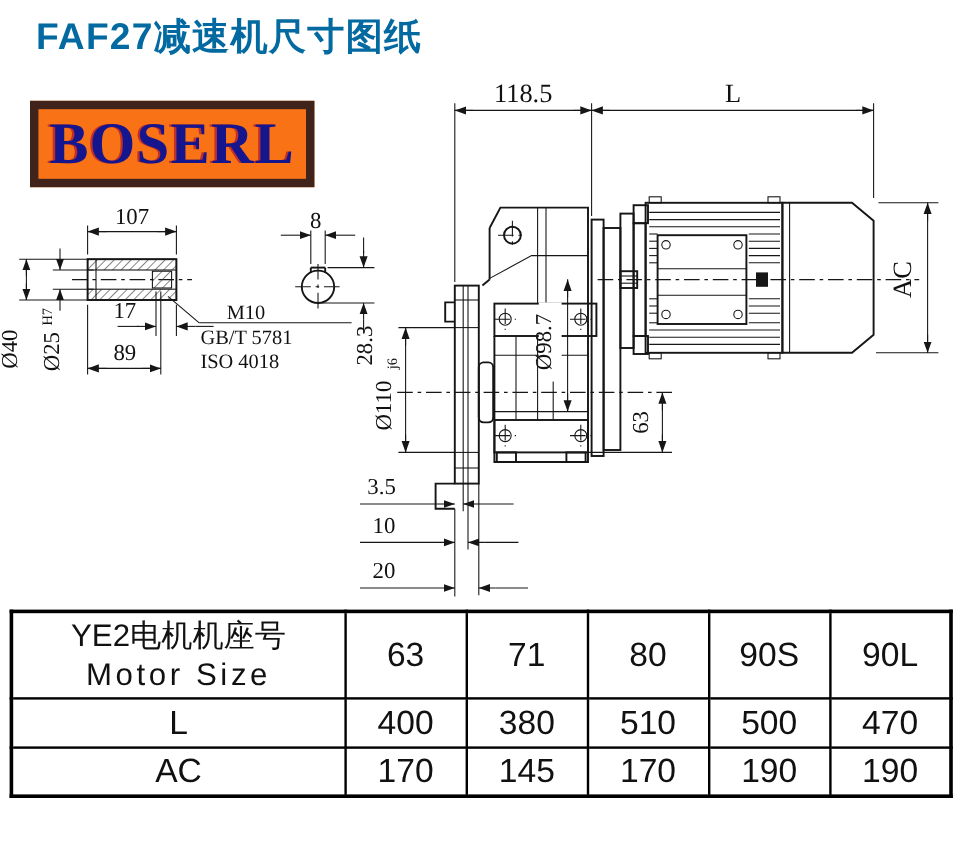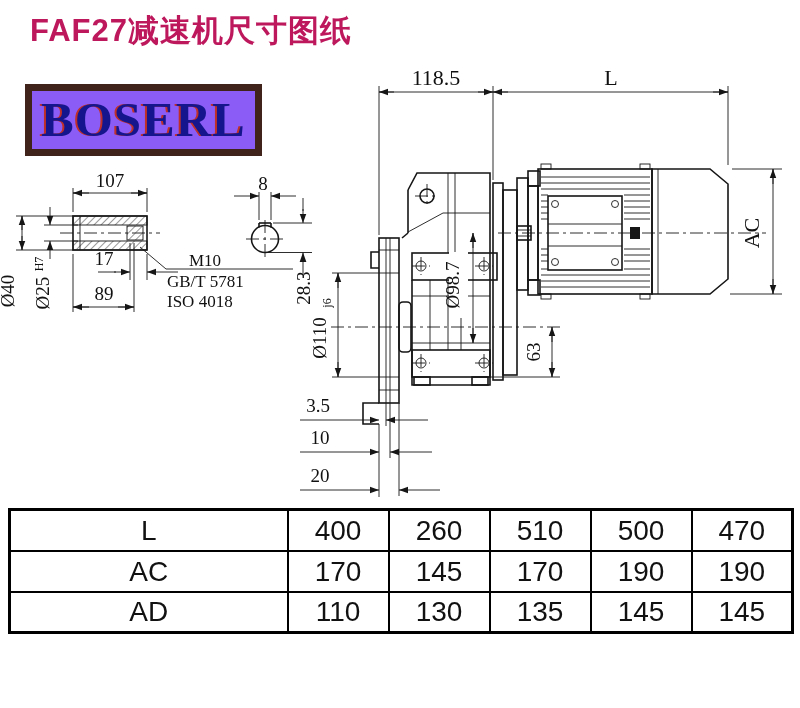--- a/index.html
+++ b/index.html
@@ -1,18 +1,18 @@
 <!DOCTYPE html>
 <html><head>
 <meta charset="utf-8">
 <style>
   html,body{margin:0;padding:0;background:#fff;}
   body{width:800px;height:708px;position:relative;font-family:"Liberation Sans","DejaVu Sans",sans-serif;color:#111;}
-  .page-title{position:absolute;left:30px;top:10px;font-size:31px;font-weight:bold;letter-spacing:1px;color:#be185d;}
-  .logo-box{position:absolute;left:25px;top:84px;border:7px solid #40241c;background:#8b5cf6;padding:0 9px;}
+  .page-title{position:absolute;left:30px;top:10px;font-size:31px;font-weight:bold;letter-spacing:1px;color:#0369a1;}
+  .logo-box{position:absolute;left:25px;top:84px;border:7px solid #40241c;background:#f97316;padding:0 9px;}
   .logo-text{font-family:"Liberation Serif","DejaVu Serif",serif;font-weight:bold;font-size:49px;line-height:58px;color:#15158e;text-shadow:-2px 0 0 #c03028;letter-spacing:1px;}
   svg{position:absolute;left:0;top:0;}
   .ol{fill:none;stroke:#161616;stroke-width:1.6;}
   .tl{fill:none;stroke:#161616;stroke-width:0.9;}
   .cl{fill:none;stroke:#161616;stroke-width:0.9;stroke-dasharray:13 4 3 4;}
   .dim{font-family:"Liberation Serif","DejaVu Serif",serif;font-size:19px;fill:#111;}
   .dimL{font-size:22px;}
   .dimS{font-size:12px;}
   .std{font-family:"Liberation Serif","DejaVu Serif",serif;font-size:17px;fill:#111;}
   .spec-table{position:absolute;left:8px;top:508px;width:784px;border-collapse:collapse;table-layout:fixed;}
@@ -293,38 +293,41 @@
 <table class="spec-table">
   <colgroup>
     <col style="width:278px">
       <col style="width:101px">
       <col style="width:101px">
       <col style="width:101px">
       <col style="width:101px">
       <col style="width:101px">
   </colgroup>
   <tbody>
+    <tr class="row-hdr">
+      <td>
+        <span class="hdr-cn">YE2电机机座号</span>
+        <span class="hdr-en">Motor Size</span>
+      </td>
+      <td>63</td>
+      <td>71</td>
+      <td>80</td>
+      <td>90S</td>
+      <td>90L</td>
+    </tr>
     <tr class="row-h">
       <td>L</td>
       <td>400</td>
-      <td>260</td>
+      <td>380</td>
       <td>510</td>
       <td>500</td>
       <td>470</td>
     </tr>
     <tr class="row-h">
       <td>AC</td>
       <td>170</td>
       <td>145</td>
       <td>170</td>
       <td>190</td>
       <td>190</td>
     </tr>
-    <tr class="row-h">
-      <td>AD</td>
-      <td>110</td>
-      <td>130</td>
-      <td>135</td>
-      <td>145</td>
-      <td>145</td>
-    </tr>
   </tbody>
 </table>
 
 </body></html>

